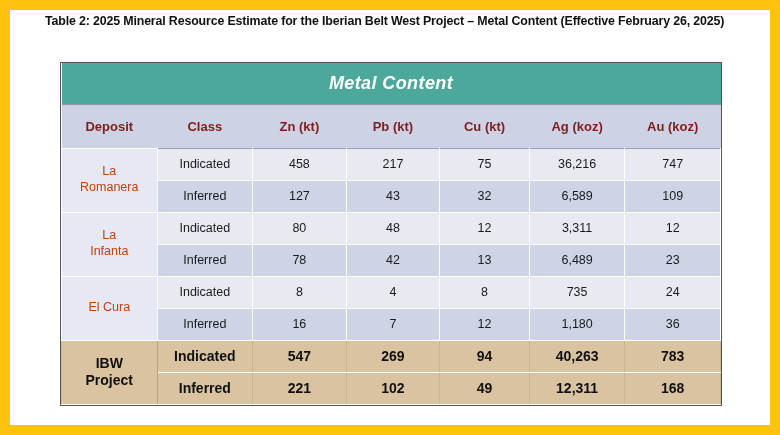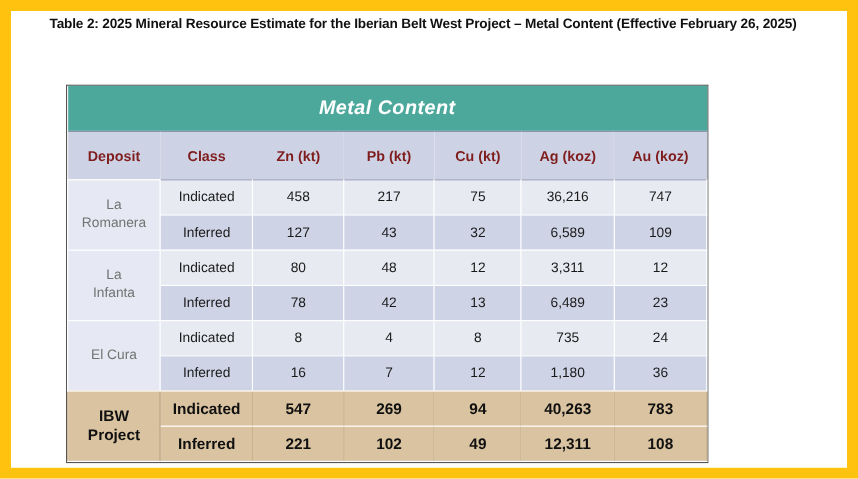--- a/index.html
+++ b/index.html
@@ -34,22 +34,22 @@
     text-align: left;
     font-size: 12.4px;
     font-weight: bold;
     color: #111111;
     line-height: 1.55;
     letter-spacing: -0.15px;
   }
   #table-wrap {
     position: absolute;
     left: 50px;
-    top: 67px;
-    width: 584px;
+    top: 52px;
+    width: 662px;
     border: 1.5px solid #555555;
     box-sizing: border-box;
   }
   table.mre {
     width: 100%;
     border-collapse: collapse;
     table-layout: fixed;
     font-size: 12.5px;
     color: #1a1a1a;
   }
@@ -79,21 +79,21 @@
     font-size: 13px;
     font-weight: bold;
     height: 44px;
     border: none;
     border-top: 1px solid #8e93a8;
   }
   
   td.deposit {
     background: #E6E9F3;
     font-size: 12.5px;
-    color: #737373;
+    color: #c2410c;
     line-height: 1.25;
     border-right: 1.2px solid #9aa0b8;
     border-top: 1.2px solid #9aa0b8;
   }
   tr.r-light td.cell { background: #E8EAF2; }
   tr.r-dark  td.cell { background: #CED3E6; }
   tr.r-light td.cell, tr.r-dark td.cell {
     height: 32px;
     border-left: 0.9px solid #ffffff;
     border-right: 0.9px solid #ffffff;
@@ -228,21 +228,21 @@
             <td>94</td>
             <td>40,263</td>
             <td>783</td>
           </tr>
           <tr class="total t-second">
             <td>Inferred</td>
             <td>221</td>
             <td>102</td>
             <td>49</td>
             <td>12,311</td>
-            <td>108</td>
+            <td>168</td>
           </tr>
 
         </tbody>
       </table>
     </div>
 
   </div>
 </div>
 
 </body></html>

